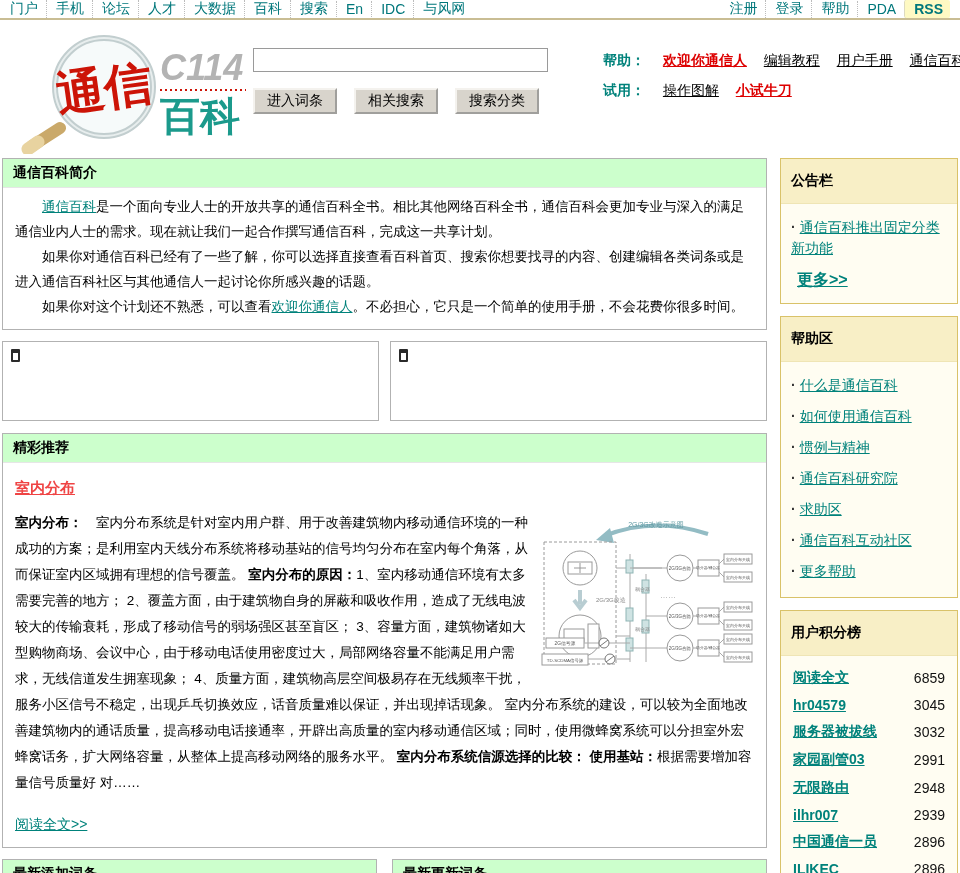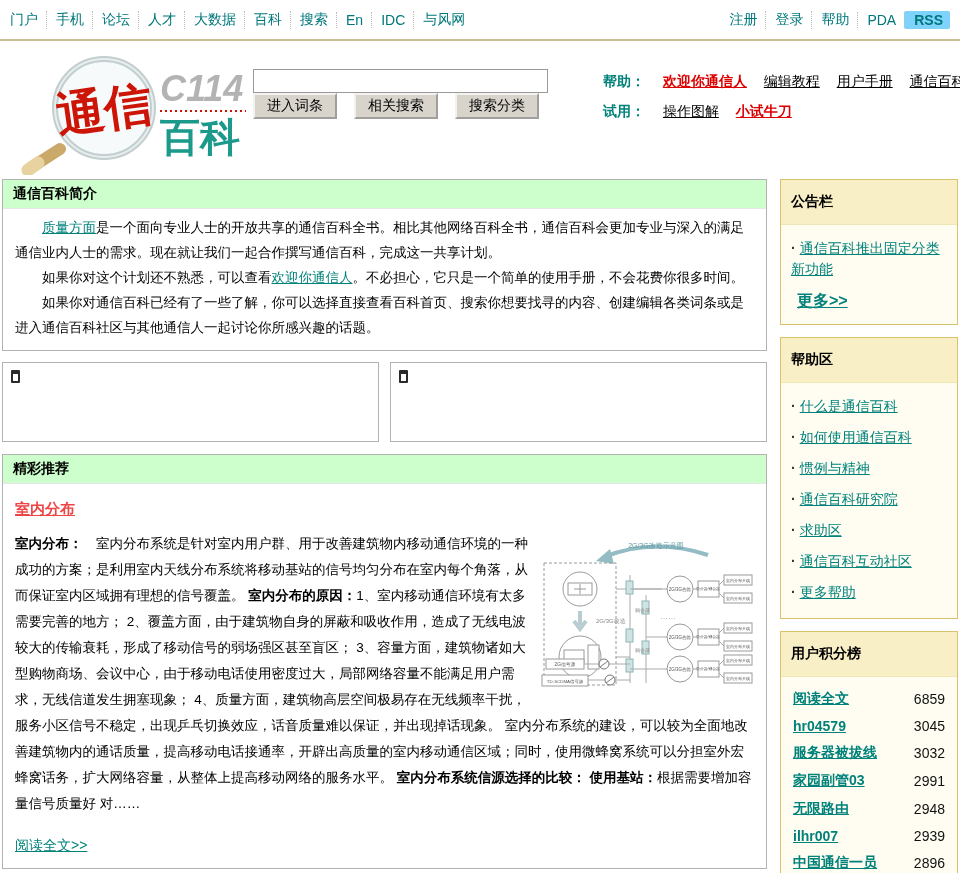--- a/index.html
+++ b/index.html
@@ -7,42 +7,42 @@
   body {
     width:960px; height:873px; overflow:hidden;
     background:#fff; color:#000;
     font-family:"Liberation Sans","DejaVu Sans",sans-serif;
     font-size:13px;
   }
   a { cursor:pointer; }
 
   
   .topbar {
-    height:41px; border-bottom:2px solid #c9bd94;
+    height:20px; border-bottom:2px solid #c9bd94;
     display:flex; justify-content:space-between; align-items:center;
     padding:0 10px; background:#fff;
   }
   .topnav { display:flex; align-items:center; }
   .topnav a {
     color:#00777b; text-decoration:none; font-size:14px; white-space:nowrap;
   }
   .topnav a + a { border-left:1px dotted #bcbcbc; margin-left:8px; padding-left:9px; }
   .rss-badge {
-    background:#7dd3fc; color:#fff; font-weight:bold; font-size:12px;
+    background:#fef9c3; color:#fff; font-weight:bold; font-size:12px;
     padding:1px 7px; border-radius:2px; margin-left:9px; text-decoration:none;
   }
 
   
   .header { display:flex; padding:12px 8px 6px 8px; height:134px; }
   .logo { width:245px; flex:0 0 245px; }
   .search-area { width:308px; flex:0 0 308px; padding-top:16px; }
   .search-input {
     width:295px; height:24px; border:1px solid #9a9a9a; padding:2px 4px; font-size:13px;
   }
-  .search-buttons { display:flex; gap:17px; }
+  .search-buttons { margin-top:16px; display:flex; gap:17px; }
   .search-buttons button {
     font-family:inherit; font-size:14px; color:#000;
     background:#d8d4cc; border:2px outset #f4f2ee; padding:2px 12px; cursor:pointer;
   }
   .help-area { padding-top:13px; margin-left:42px; line-height:30px; font-size:14px; white-space:nowrap; }
   .help-label { color:#00827b; font-weight:bold; margin-right:14px; }
   .help-area a { color:#000000; text-decoration:underline; margin-right:13px; }
   .help-area a.red { color:#dd0000; font-weight:bold; }
 
   
@@ -173,23 +173,23 @@
   </div>
 </div>
 
 <div class="content">
 
   <div class="main-col">
 
     <div class="panel">
       <div class="panel-header">通信百科简介</div>
       <div class="panel-body">
-        <p><a class="inline-link">质量方面</a><span>是一个面向专业人士的开放共享的通信百科全书。相比其他网络百科全书，通信百科会更加专业与深入的满足通信业内人士的需求。现在就让我们一起合作撰写通信百科，完成这一共享计划。</span></p>
+        <p><a class="inline-link">通信百科</a><span>是一个面向专业人士的开放共享的通信百科全书。相比其他网络百科全书，通信百科会更加专业与深入的满足通信业内人士的需求。现在就让我们一起合作撰写通信百科，完成这一共享计划。</span></p>
+        <p>如果你对通信百科已经有了一些了解，你可以选择直接查看百科首页、搜索你想要找寻的内容、创建编辑各类词条或是进入通信百科社区与其他通信人一起讨论你所感兴趣的话题。</p>
         <p><span>如果你对这个计划还不熟悉，可以查看</span><a class="inline-link">欢迎你通信人</a><span>。不必担心，它只是一个简单的使用手册，不会花费你很多时间。</span></p>
-        <p>如果你对通信百科已经有了一些了解，你可以选择直接查看百科首页、搜索你想要找寻的内容、创建编辑各类词条或是进入通信百科社区与其他通信人一起讨论你所感兴趣的话题。</p>
       </div>
     </div>
 
     <div class="ph-row">
       <div class="ph-box">
         <span class="broken-img"></span>
       </div>
       <div class="ph-box">
         <span class="broken-img"></span>
       </div>

